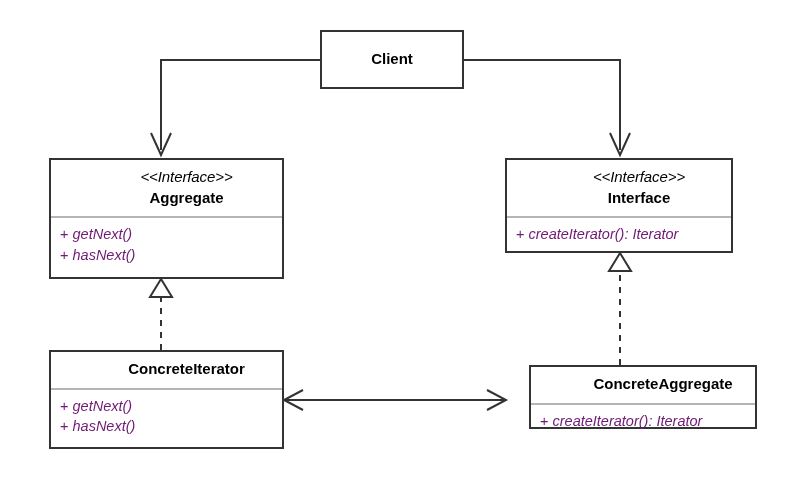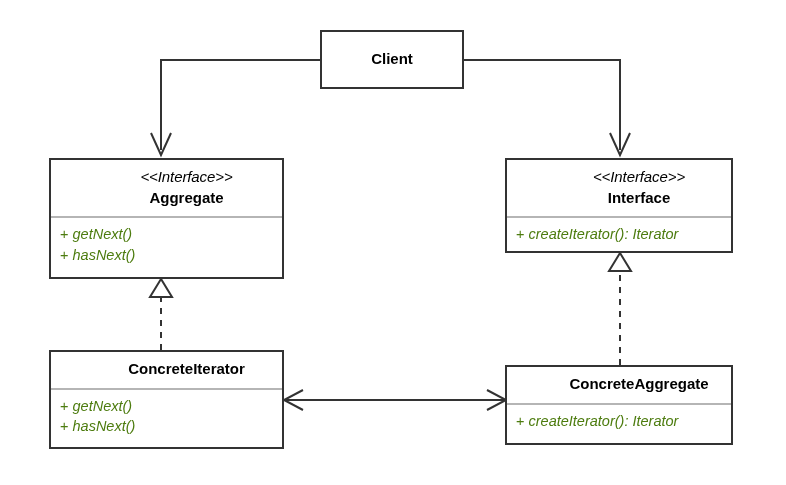--- a/index.html
+++ b/index.html
@@ -50,36 +50,36 @@
     color: #000000;
     line-height: 1.38;
   }
   .compartment-body {
     box-sizing: border-box;
     padding: 6px 0 6px 9px;
     text-align: left;
   }
   .member {
     font-size: 14.5px;
-    color: #4d7c0f;
+    color: #701a75;
     line-height: 1.42;
     white-space: nowrap;
   }
   .member .vis {
     font-style: normal;
   }
   .member .sig {
     font-style: italic;
   }
   
   #box-client      { left: 320px; top: 30px;  width: 144px; height: 59px; }
   #box-iterator    { left: 49px;  top: 158px; width: 235px; height: 121px; }
   #box-aggregate   { left: 505px; top: 158px; width: 228px; height: 95px; }
   #box-citerator   { left: 49px;  top: 350px; width: 235px; height: 99px; }
-  #box-caggregate  { left: 505px; top: 365px; width: 228px; height: 80px; }
+  #box-caggregate  { left: 529px; top: 365px; width: 228px; height: 64px; }
 
   #box-client .compartment-head { height: 100%; }
 
   
   #connectors {
     position: absolute;
     left: 0;
     top: 0;
     width: 786px;
     height: 485px;

